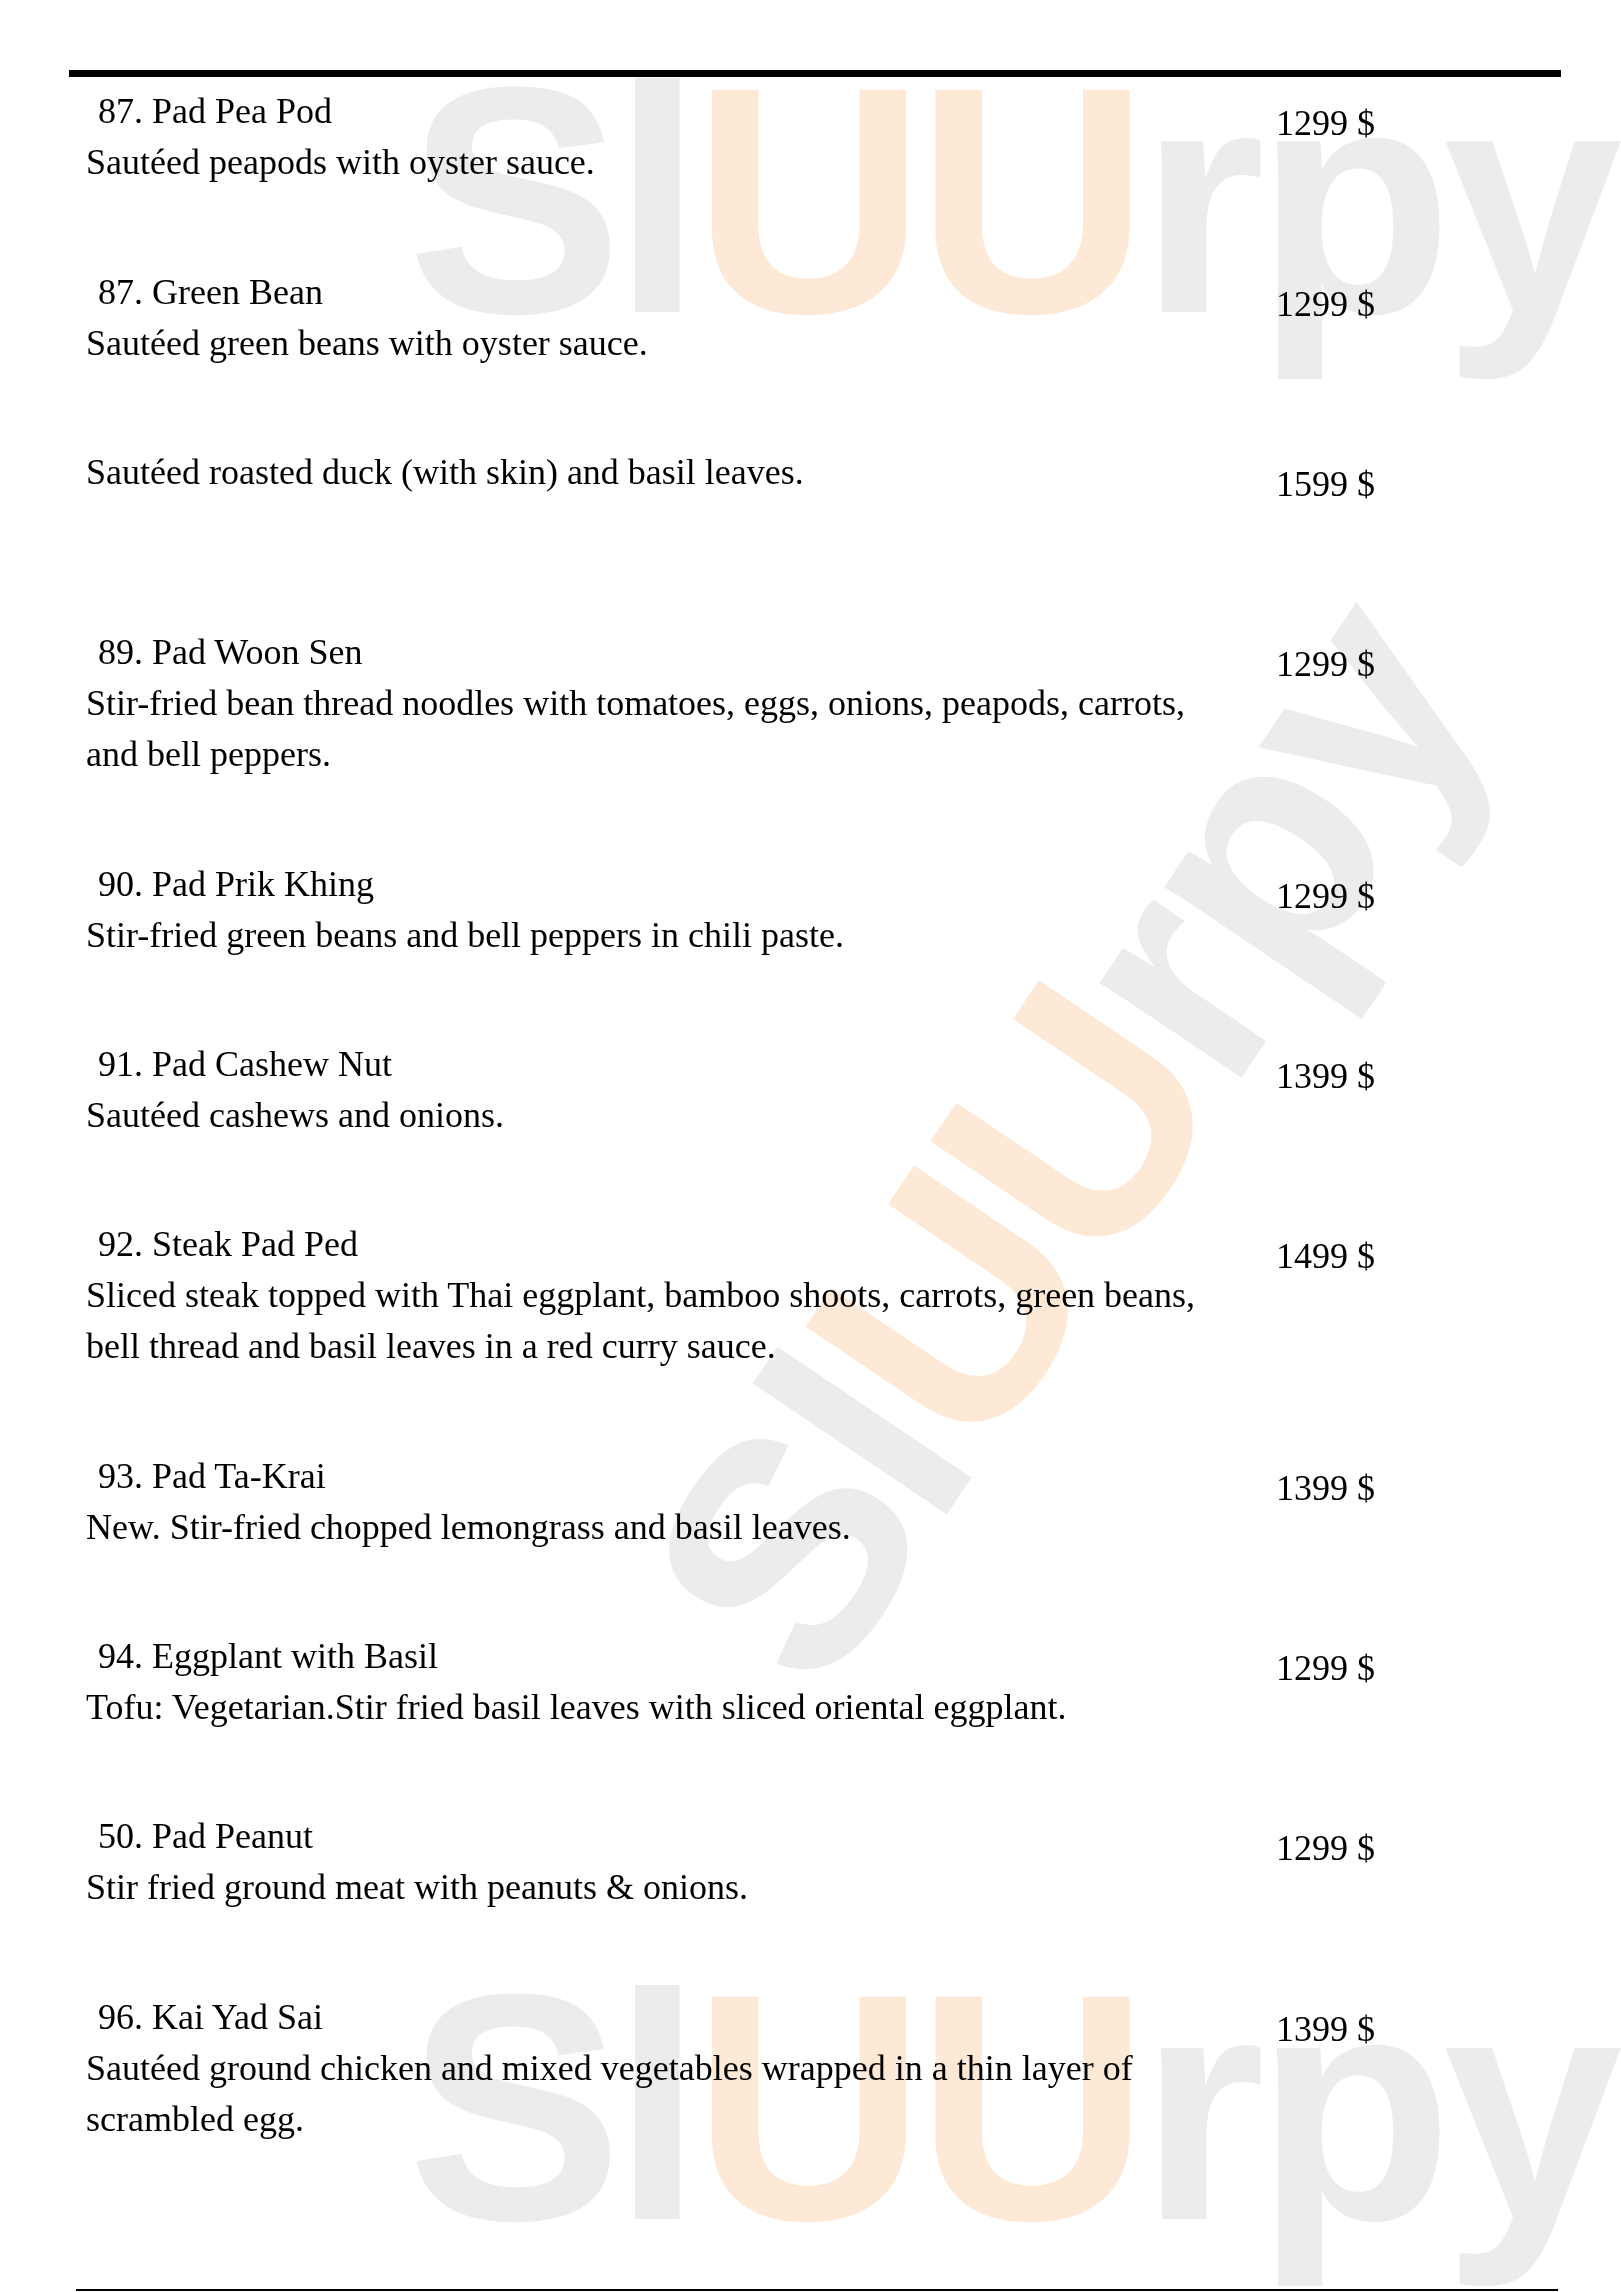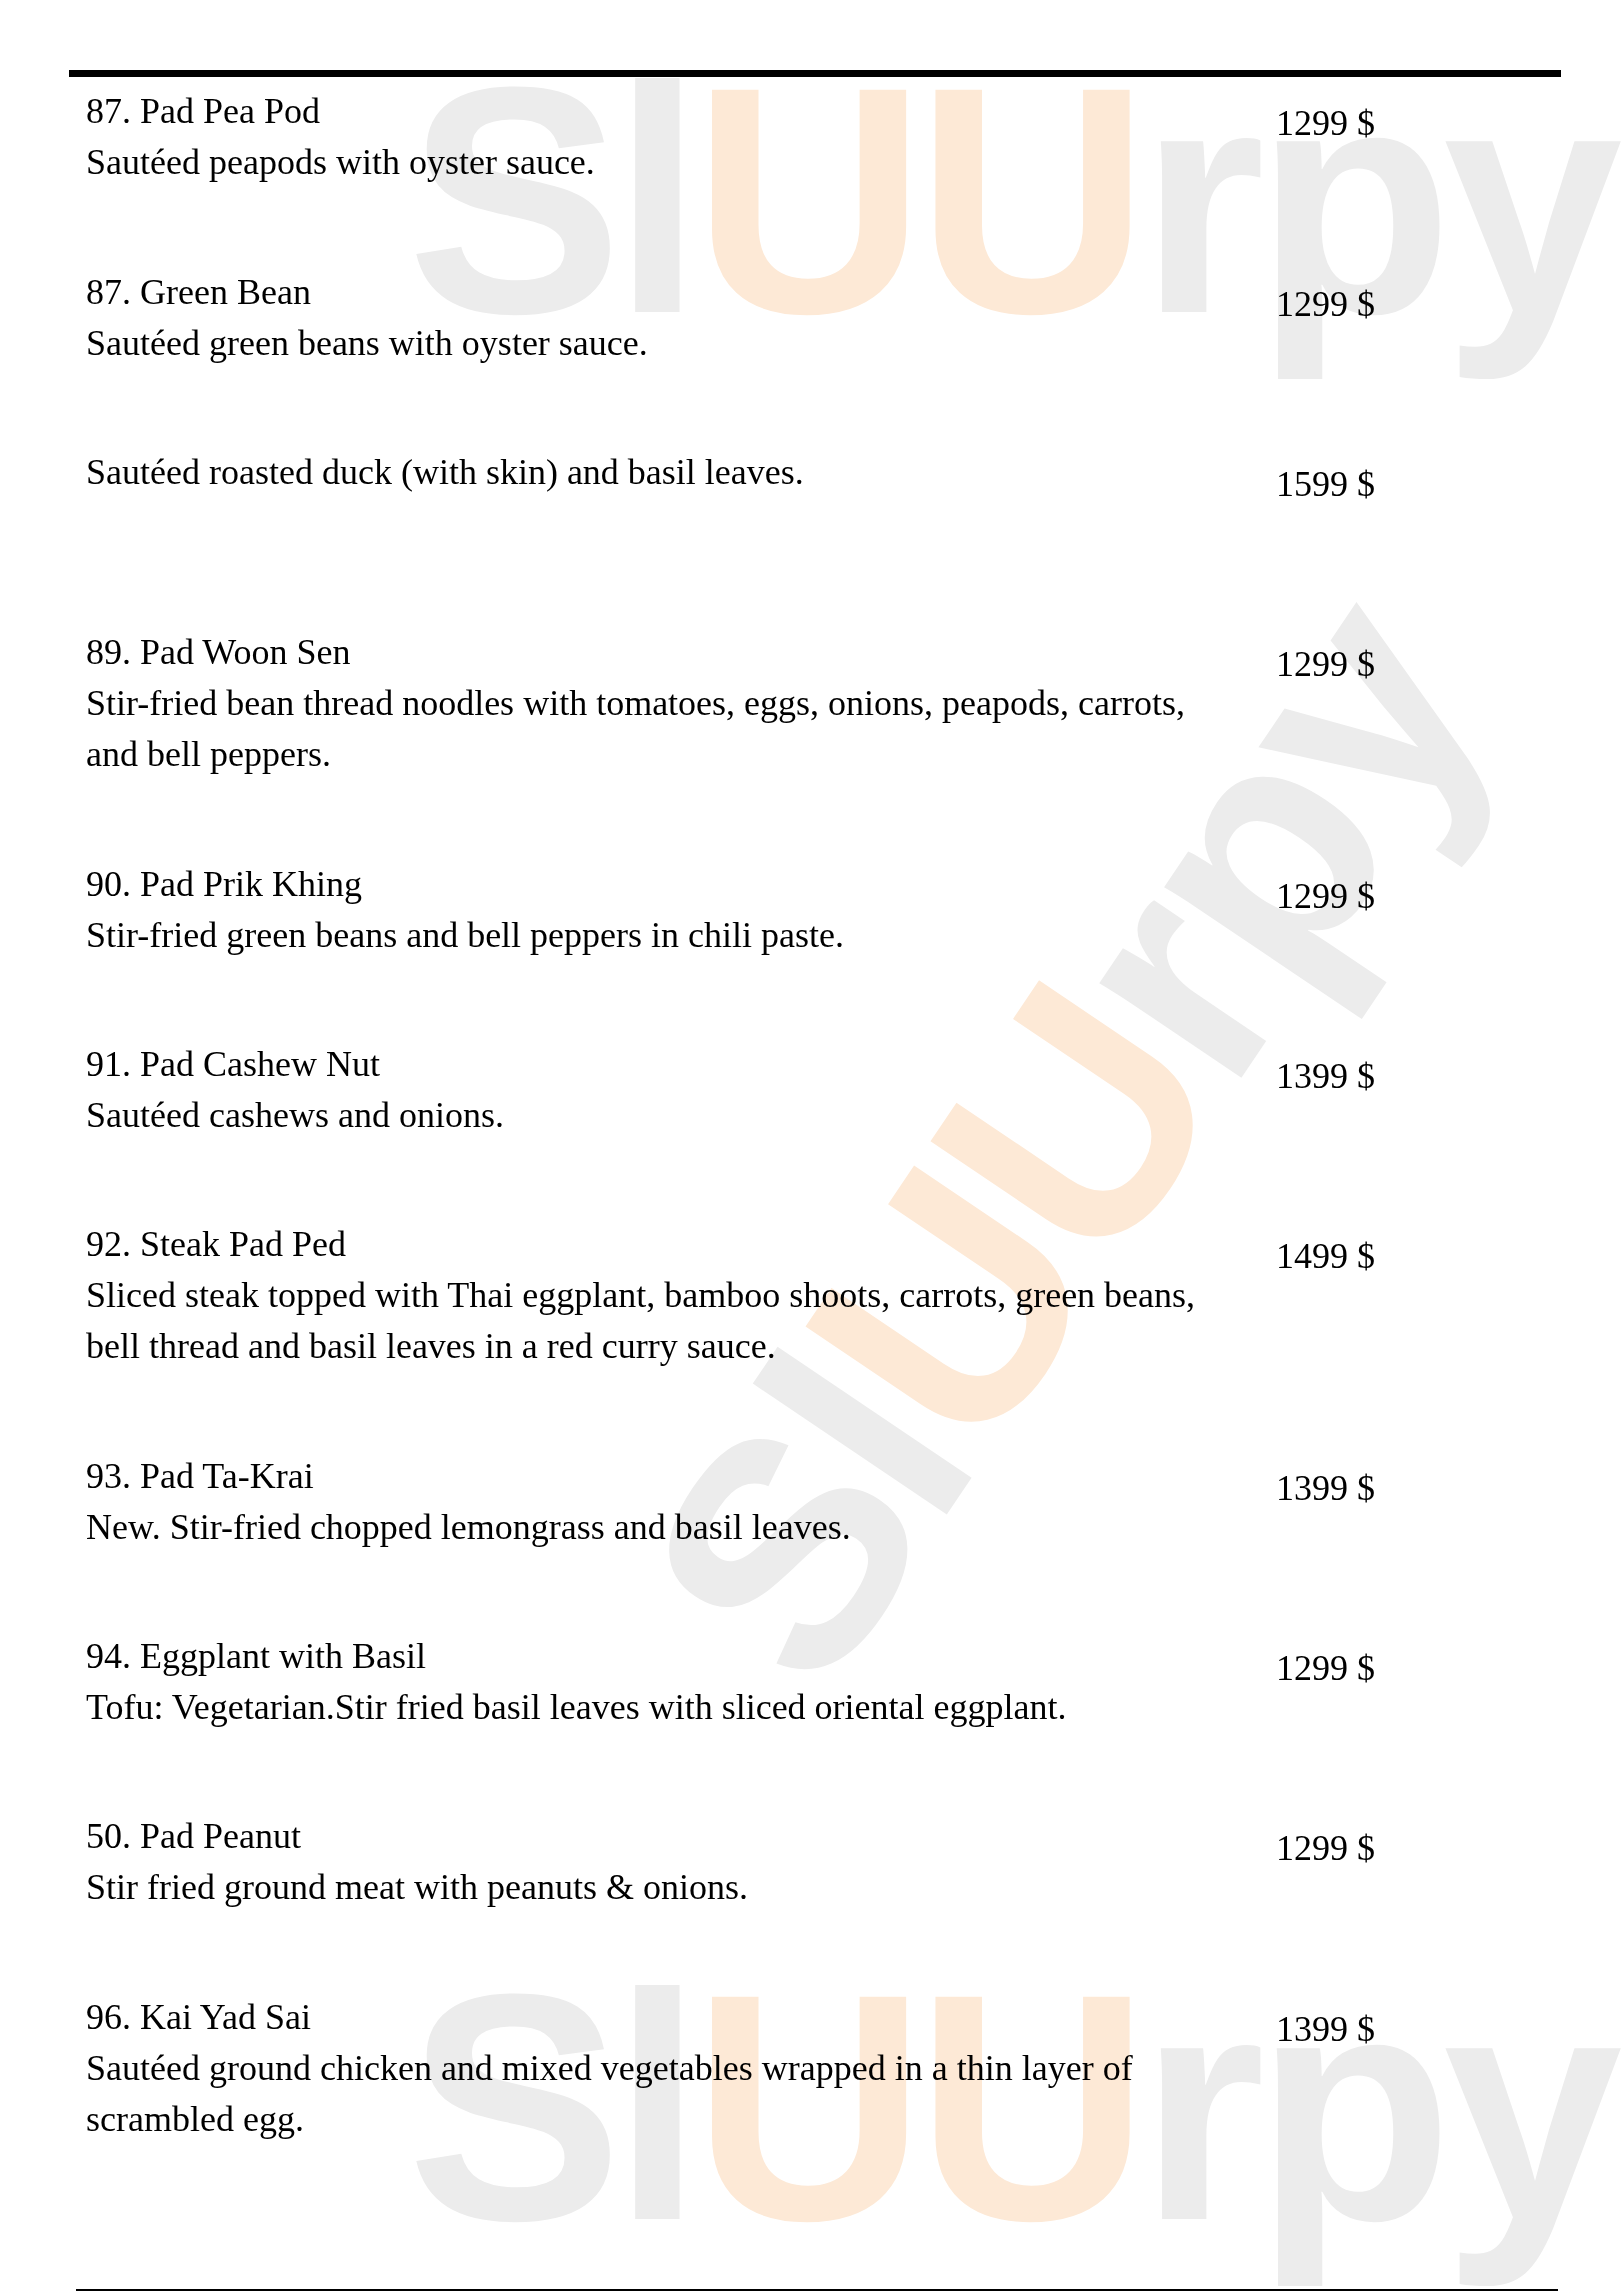--- a/index.html
+++ b/index.html
@@ -9,21 +9,21 @@
         font-size: 323px; line-height: 1; letter-spacing: -9.8px; white-space: nowrap;
         pointer-events: none; z-index: 0; }
   .wm .g { color: #ececec; }
   .wm .o { color: #fde9d6; }
   .wm-top { left: 407px; top: 39px; }
   .wm-mid { left: 461px; top: 980px; transform: rotate(-56deg); transform-origin: 50% 50%; }
   .wm-bot { left: 407px; top: 1946px; }
   .rule-top { position: absolute; left: 69px; top: 70px; width: 1492px; height: 6.9px; background: #000; z-index: 1; }
   .rule-bot { position: absolute; left: 76px; top: 2289px; width: 1482px; height: 2px; background: #000; z-index: 1; }
   .item { position: absolute; left: 86px; width: 1470px; z-index: 2; }
-  .item .title { font-size: 36px; line-height: 51px; height: 51px; }
+  .item .title { font-size: 36px; line-height: 51px; height: 51px; margin-left: 12px; }
   .item .desc { font-size: 36px; line-height: 51px; width: 1157px; }
   .item .price { position: absolute; left: 1190px; top: 12px; font-size: 36px; line-height: 51px; }
 </style>
 </head>
 <body>
 
 <div class="wm wm-top">
   <span class="g">Sl</span><span class="o">UU</span><span class="g">rpy</span>
 </div>
 <div class="wm wm-mid">

